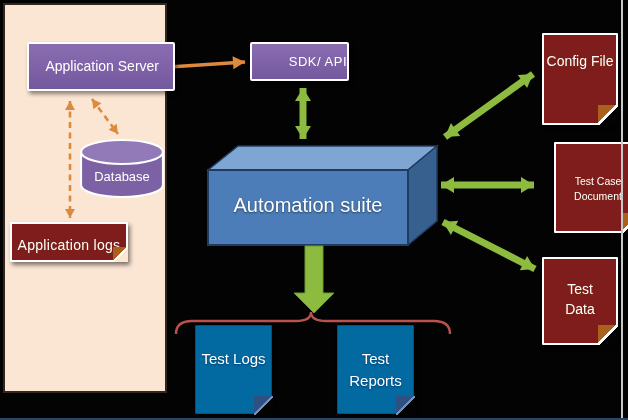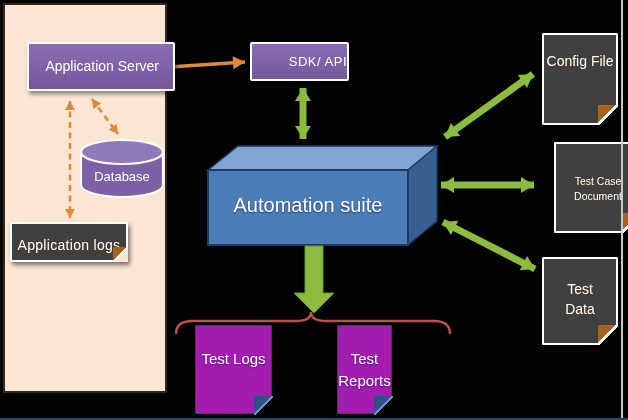--- a/index.html
+++ b/index.html
@@ -12,46 +12,46 @@
 
   
   .pbox{position:absolute;display:flex;align-items:center;justify-content:flex-end;
     text-align:center;color:#fff;background:linear-gradient(180deg,#8a6db1,#74589e);
     border:2.5px solid #fff;border-radius:2px;box-shadow:2px 3px 4px rgba(0,0,0,.45);}
   .app-server{left:27px;top:42px;width:116px;height:45px;font-size:14px;line-height:1.35;padding:0 14px;}
   .sdk-api{left:250px;top:42px;width:95px;height:35px;font-size:13px;letter-spacing:.5px;}
 
   
   .note{position:absolute;color:#fff;text-align:center;}
-  .note .body{position:absolute;inset:0;border:2px solid #fff;background:#404040;
+  .note .body{position:absolute;inset:0;border:2px solid #fff;background:#7f1d1d;
     box-shadow:2px 3px 4px rgba(0,0,0,.5);border-radius:1px;}
   .note .label{position:relative;display:block;line-height:1.45;
     text-shadow:0 1px 2px rgba(110,55,0,.6);}
   .note .fold{position:absolute;right:-2px;bottom:-2px;width:20px;height:20px;
     background:linear-gradient(to top left,#030303 0 46%,#ffffff 46% 56%,#a9611c 56% 100%);}
 
   .note-config{left:542px;top:33px;width:76px;height:92px;font-size:14px;}
   .note-config .label{padding-top:16px;}
   .note-testcase{left:554px;top:142px;width:88px;height:91px;font-size:10.5px;}
   .note-testcase .label{padding-top:30px;}
   .note-testdata{left:542px;top:257px;width:76px;height:88px;font-size:14px;padding:0;}
   .note-testdata .label{padding:20px 10px 0 10px;}
 
   .note-applogs{left:10px;top:222px;width:118px;height:40px;font-size:14px;}
   .note-applogs .label{padding-top:11px;letter-spacing:.3px;}
   .note-applogs .fold{width:15px;height:15px;
     background:linear-gradient(to top left,#fbe5d3 0 44%,#ffffff 44% 56%,#a9611c 56% 100%);}
 
-  .note-blue .body{background:#a21caf;border:1.5px solid #26436b;}
+  .note-blue .body{background:#0369a1;border:1.5px solid #26436b;}
   .note-blue .label{text-shadow:0 1px 2px rgba(0,25,60,.55);font-size:15px;}
   .note-blue .fold{width:19px;height:19px;
     background:linear-gradient(to top left,#030303 0 45%,#6d93c4 45% 54%,#2e5181 54% 100%);}
   .note-testlogs{left:195px;top:325px;width:77px;height:89px;}
   .note-testlogs .label{padding-top:22px;}
-  .note-testreports{left:337px;top:325px;width:55px;height:89px;}
+  .note-testreports{left:337px;top:325px;width:77px;height:89px;}
   .note-testreports .label{padding-top:22px;}
 
   
   .suite-label{position:absolute;left:208px;top:170px;width:200px;height:70px;
     display:flex;align-items:center;justify-content:center;color:#fff;font-size:20px;
     text-shadow:0 1px 2px rgba(0,0,0,.5);}
 
   svg.overlay{position:absolute;left:0;top:0;z-index:3;pointer-events:none;}
   .left-panel{z-index:1;}
   .pbox,.note,.suite-label{z-index:5;}

